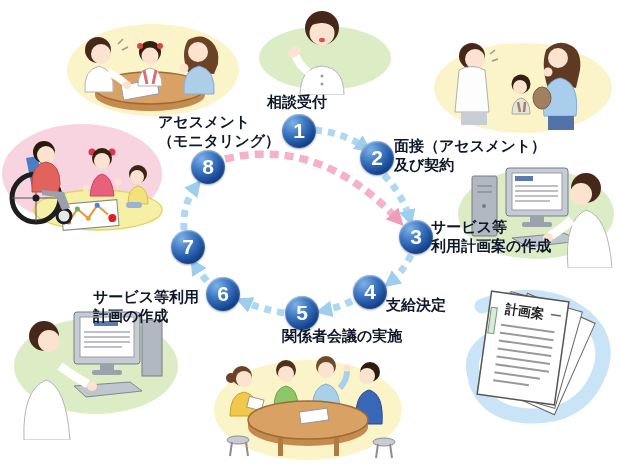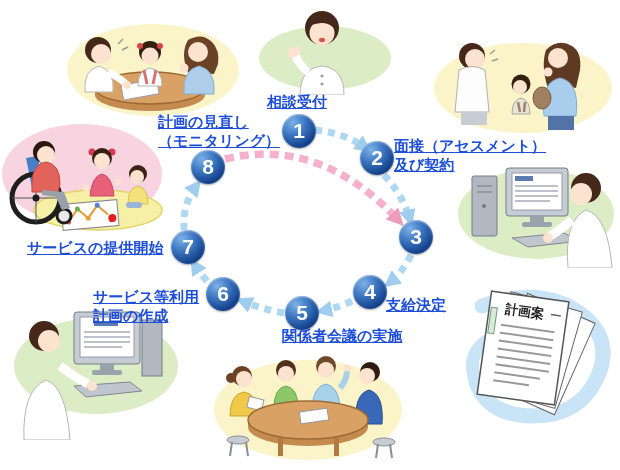--- a/index.html
+++ b/index.html
@@ -10,22 +10,22 @@
   .ill{position:absolute;}
   #arrow-layer{position:absolute;left:0;top:0;z-index:3;}
   .step-circle{
     position:absolute;z-index:5;width:34px;height:34px;border-radius:50%;
     background:radial-gradient(circle at 32% 26%, #7db1e6 0%, #3a74c0 38%, #14428c 72%, #0a2f6a 100%);
     box-shadow:0 1px 2px rgba(0,0,0,.35), inset 0 1px 2px rgba(255,255,255,.55);
     color:#fff;display:flex;align-items:center;justify-content:center;
     font-size:21px;font-weight:bold;
   }
   .lbl{
-    position:absolute;z-index:6;font-size:15px;font-weight:bold;color:#1d4ed8;
-    white-space:pre-line;line-height:1.27;text-decoration:underline;
+    position:absolute;z-index:6;font-size:15px;font-weight:bold;color:#0f172a;
+    white-space:pre-line;line-height:1.27;
   }
   
   #c1{left:282px;top:114px;} #c2{left:360px;top:141px;} #c3{left:399px;top:220px;}
   #c4{left:353px;top:275px;} #c5{left:285px;top:296px;} #c6{left:206px;top:277px;}
   #c7{left:171px;top:230px;} #c8{left:191px;top:150px;}
   
   #lbl1{left:267px;top:92px;}
   #lbl2{left:394px;top:136px;}
   #lbl3{left:431px;top:217px;}
   #lbl4{left:386px;top:295px;}
@@ -294,21 +294,22 @@
   <div class="step-circle" id="c7">
       <span>7</span>
     </div>
   <div class="step-circle" id="c8">
       <span>8</span>
     </div>
 
   <div class="lbl" id="lbl1">相談受付</div>
   <div class="lbl" id="lbl2">面接（アセスメント）
 及び契約</div>
+  <div class="lbl" id="lbl3">サービス等
+利用計画案の作成</div>
   <div class="lbl" id="lbl4">支給決定</div>
   <div class="lbl" id="lbl5">関係者会議の実施</div>
   <div class="lbl" id="lbl6">サービス等利用
 計画の作成</div>
-  <div class="lbl" id="lbl7">サービスの提供開始</div>
-  <div class="lbl" id="lbl8">計画の見直し
+  <div class="lbl" id="lbl8">アセスメント
 （モニタリング）</div>
 
 </div>
 
 </body></html>

